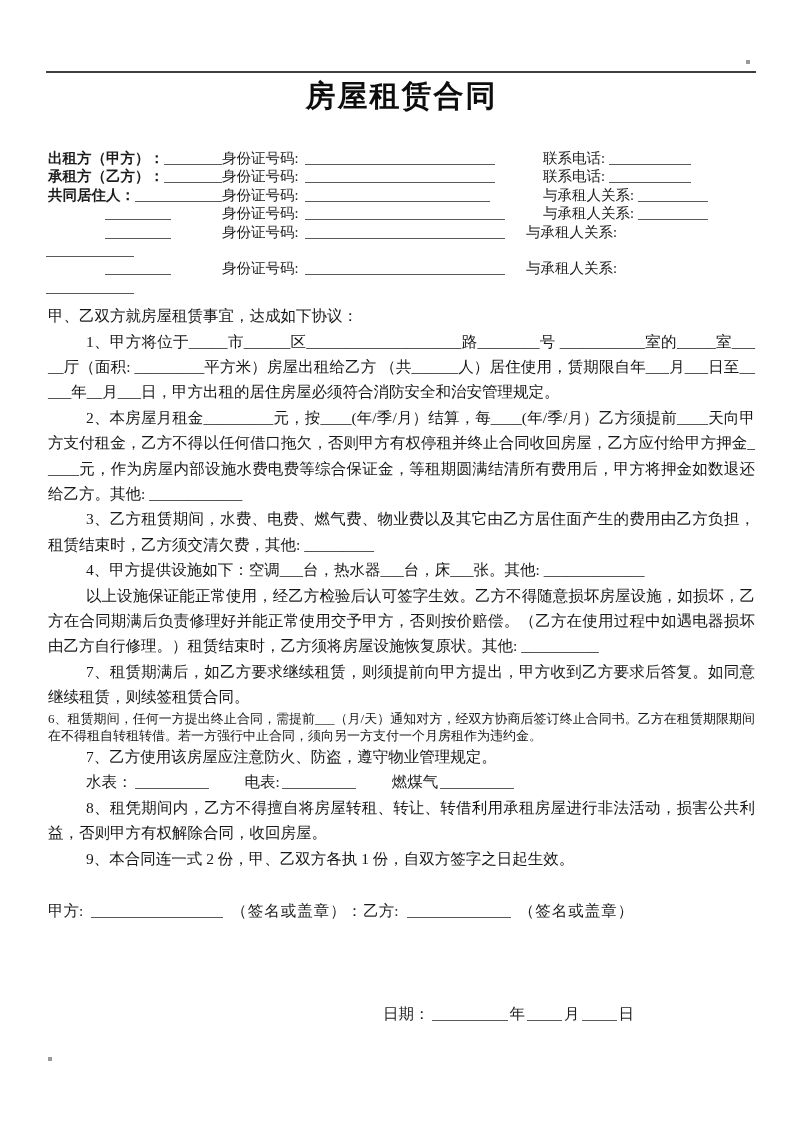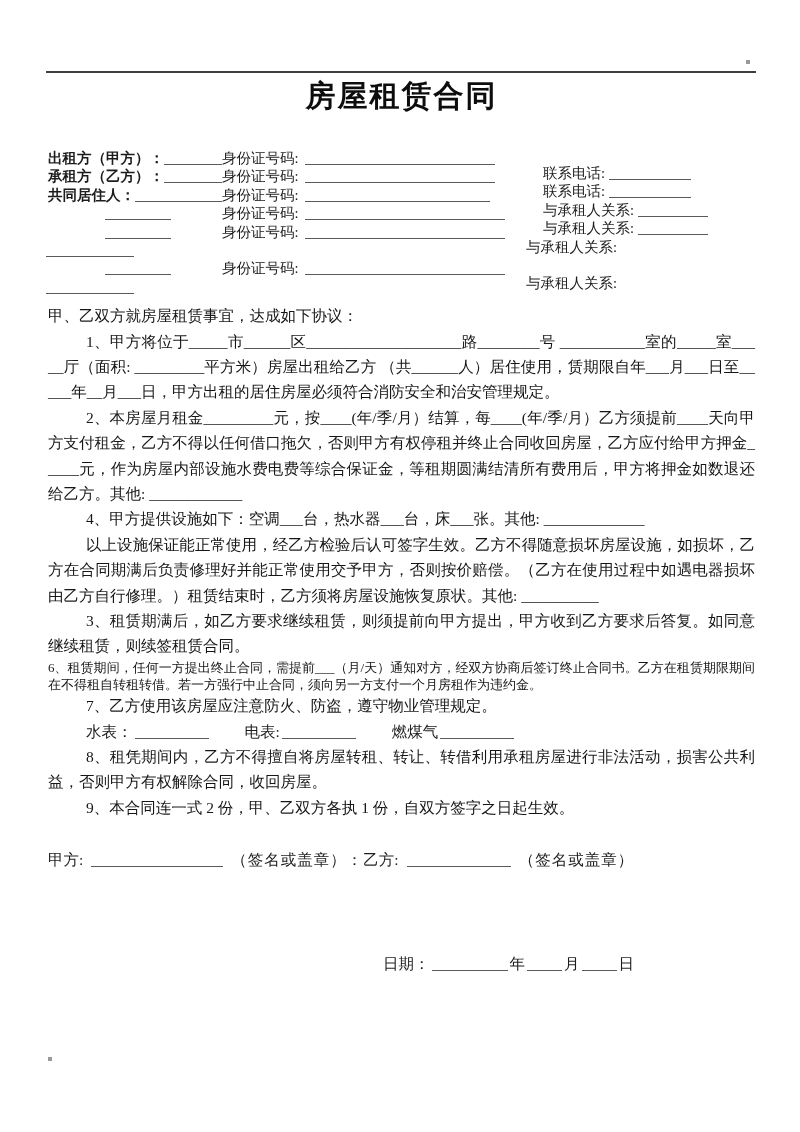--- a/index.html
+++ b/index.html
@@ -36,21 +36,21 @@
     border-bottom:1.5px solid #5a5a5a;
     position:relative;top:2px;
   }
   .pname{flex:0 0 174px;display:flex;align-items:baseline;font-weight:bold;}
   .pname .fill{flex:1;}
   .r4 .pname,.r5 .pname,.r6 .pname{flex:0 0 174px;}
   .r4 .pname .fill,.r5 .pname .fill,.r6 .pname .fill{flex:0 0 66px;margin-left:57px;}
   .idline{flex:0 0 190px;margin-left:6px;}
   .r3 .idline{flex:0 0 185px;}
   .r4 .idline,.r5 .idline,.r6 .idline{flex:0 0 200px;}
-  .pright{position:absolute;left:495px;top:15px;white-space:nowrap;}
+  .pright{position:absolute;left:495px;top:0;white-space:nowrap;}
   .r5 .pright,.r6 .pright{left:478px;}
   .rightline{width:82px;margin-left:4px;}
   .r3 .rightline,.r4 .rightline{width:70px;}
   .contline{height:18.4px;line-height:18.4px;}
   .contline .line{width:88px;margin-left:-2px;}
   
   .bodytext{margin-top:7px;}
   .para{
     margin:0;
     font-size:15.5px;
@@ -157,23 +157,24 @@
       <span class="pright"><span>与承租人关系:</span></span>
     </div>
     <div class="contline"><span class="line"></span></div>
 
   </div>
 
   <div class="bodytext">
     <p class="para">甲、乙双方就房屋租赁事宜，达成如下协议：</p>
     <p class="para indent">1、甲方将位于_____市______区____________________路________号 ___________室的_____室_____厅（面积: _________平方米）房屋出租给乙方 （共______人）居住使用，赁期限自年___月___日至_____年__月___日，甲方出租的居住房屋必须符合消防安全和治安管理规定。</p>
     <p class="para indent">2、本房屋月租金_________元，按____(年/季/月）结算，每____(年/季/月）乙方须提前____天向甲方支付租金，乙方不得以任何借口拖欠，否则甲方有权停租并终止合同收回房屋，乙方应付给甲方押金_____元，作为房屋内部设施水费电费等综合保证金，等租期圆满结清所有费用后，甲方将押金如数退还给乙方。其他: ____________</p>
+    <p class="para indent">3、乙方租赁期间，水费、电费、燃气费、物业费以及其它由乙方居住面产生的费用由乙方负担，租赁结束时，乙方须交清欠费，其他: _________</p>
     <p class="para indent">4、甲方提供设施如下：空调___台，热水器___台，床___张。其他: _____________</p>
     <p class="para indent">以上设施保证能正常使用，经乙方检验后认可签字生效。乙方不得随意损坏房屋设施，如损坏，乙方在合同期满后负责修理好并能正常使用交予甲方，否则按价赔偿。（乙方在使用过程中如遇电器损坏由乙方自行修理。）租赁结束时，乙方须将房屋设施恢复原状。其他: __________</p>
-    <p class="para indent">3、租赁期满后，如乙方要求继续租赁，则须提前向甲方提出，甲方收到乙方要求后答复。如同意继续租赁，则续签租赁合同。</p>
+    <p class="para indent">7、租赁期满后，如乙方要求继续租赁，则须提前向甲方提出，甲方收到乙方要求后答复。如同意继续租赁，则续签租赁合同。</p>
     <p class="para small">6、租赁期间，任何一方提出终止合同，需提前___（月/天）通知对方，经双方协商后签订终止合同书。乙方在租赁期限期间在不得租自转租转借。若一方强行中止合同，须向另一方支付一个月房租作为违约金。</p>
     <p class="para indent">7、乙方使用该房屋应注意防火、防盗，遵守物业管理规定。</p>
 
     <div class="meters">
       <span>水表：</span><span class="line"></span><span class="gap"></span><span>电表:</span><span class="line"></span><span class="gap"></span><span>燃煤气</span><span class="line"></span>
     </div>
 
     <p class="para indent">8、租凭期间内，乙方不得擅自将房屋转租、转让、转借利用承租房屋进行非法活动，损害公共利益，否则甲方有权解除合同，收回房屋。</p>
     <p class="para indent">9、本合同连一式 2 份，甲、乙双方各执 1 份，自双方签字之日起生效。</p>
   </div>

